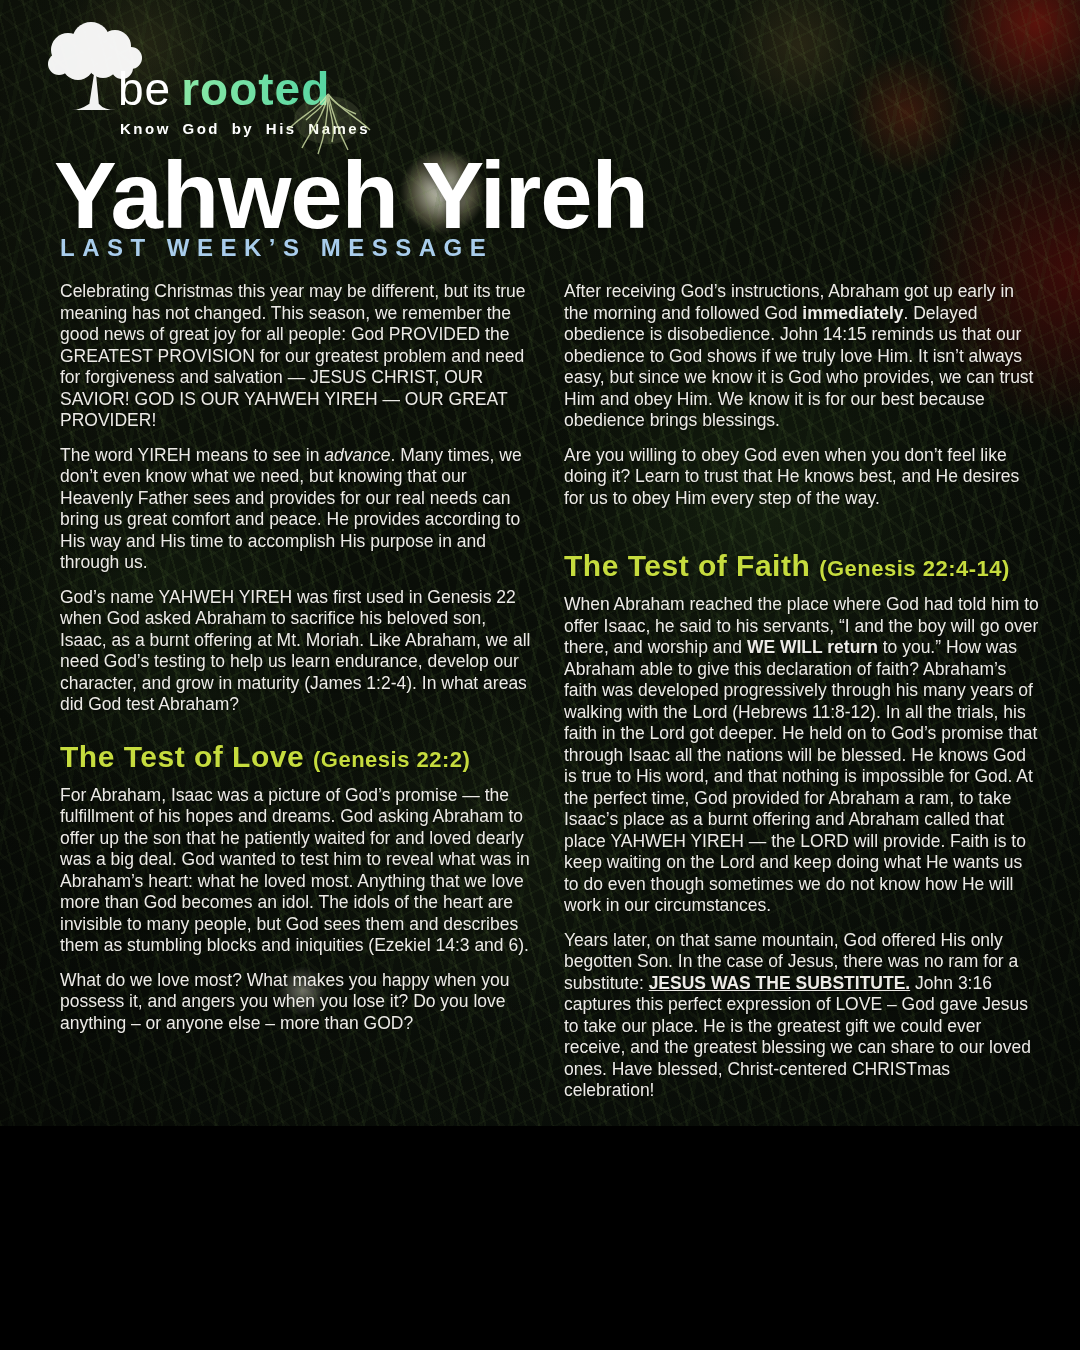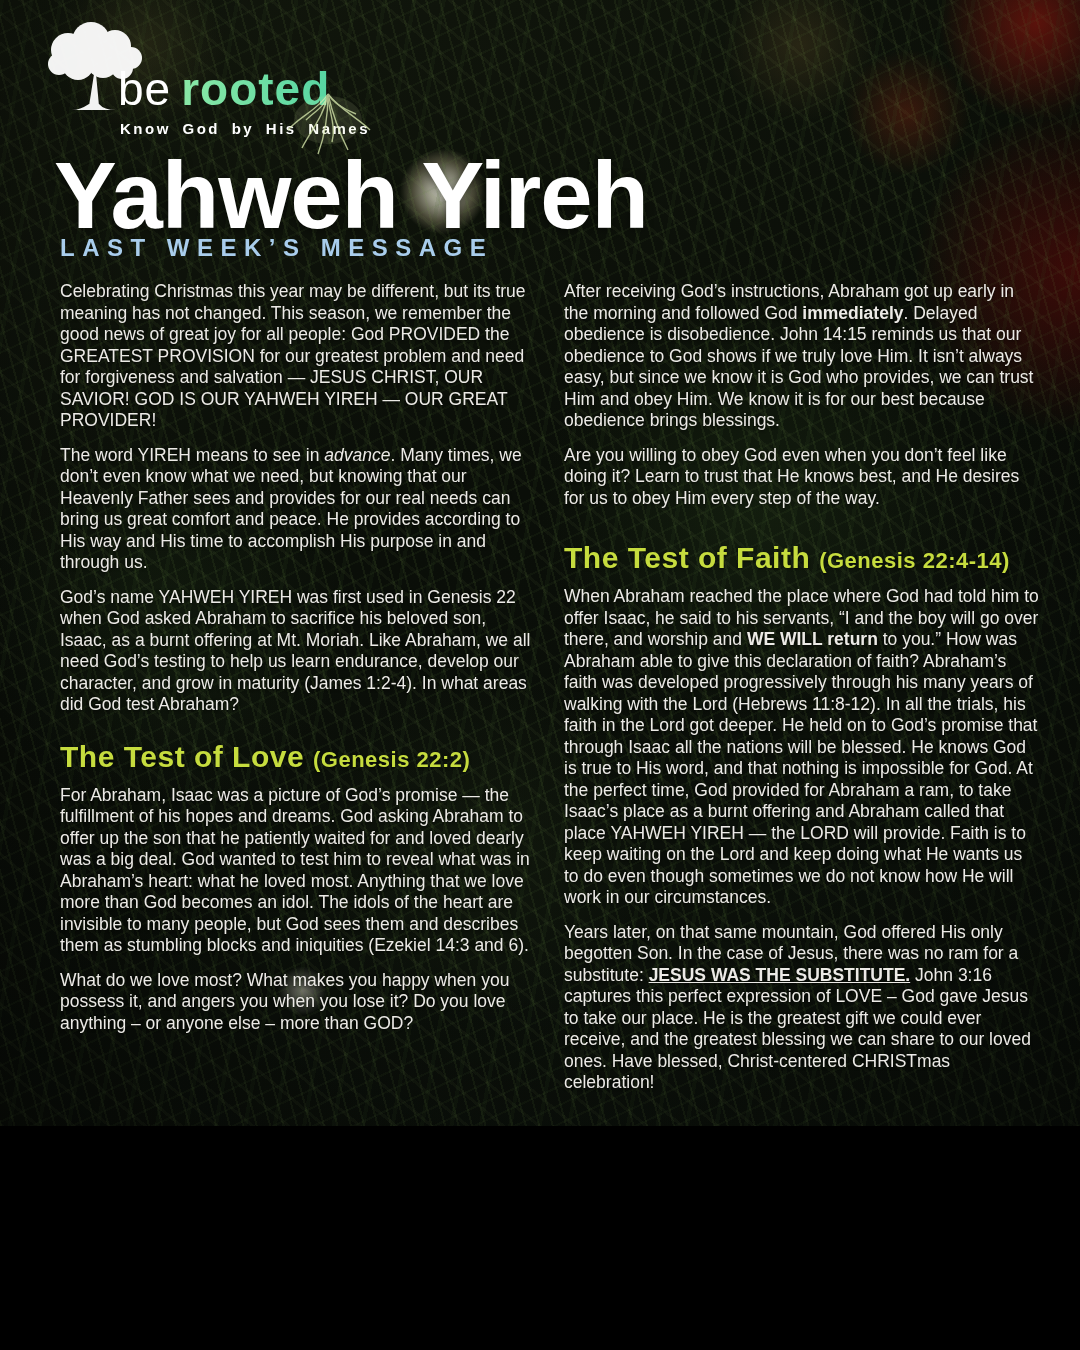--- a/index.html
+++ b/index.html
@@ -53,21 +53,21 @@
   .col { width:476px; }
   .col p { font-size:17.5px; line-height:21.5px; margin-bottom:13px;
     color:#eceae6; text-shadow:0 1px 3px rgba(0,0,0,.65); }
   .b { font-weight:700;margin-top:42px; }
   .i { font-style:italic; }
   .bu { font-weight:700; text-decoration:underline; }
   h2.section { color:#c6dc3e; font-weight:800; font-size:30px; letter-spacing:.5px;
     margin:24px 0 11px; text-shadow:0 1px 3px rgba(0,0,0,.6); }
   h2.section .ref { font-size:22px; font-weight:700; letter-spacing:.5px; }
   h2.section.first { margin-top:4px; }
-  h2.section.mt { margin-top:32px; }
+  h2.section.mt { margin-top:40px; }
   
   .footer-band { position:absolute; left:0; top:1148px; width:1080px; height:202px;
     clip-path:polygon(0 62px, 100% 10px, 100% 100%, 0 100%);
     background:
       radial-gradient(circle 115px at 74% 52%, rgba(182,48,125,.50), transparent 70%),
       radial-gradient(circle 150px at 64% 95%, rgba(150,40,100,.35), transparent 72%),
       radial-gradient(circle 95px at 4% 78%, rgba(152,62,92,.30), transparent 70%),
       repeating-linear-gradient(105deg, rgba(165,182,142,.07) 0 3px, transparent 3px 15px),
       repeating-linear-gradient(-35deg, rgba(198,122,160,.05) 0 2px, transparent 2px 12px),
       linear-gradient(100deg,#2c3170 0%,#2a2e6a 55%,#31397e 100%);

